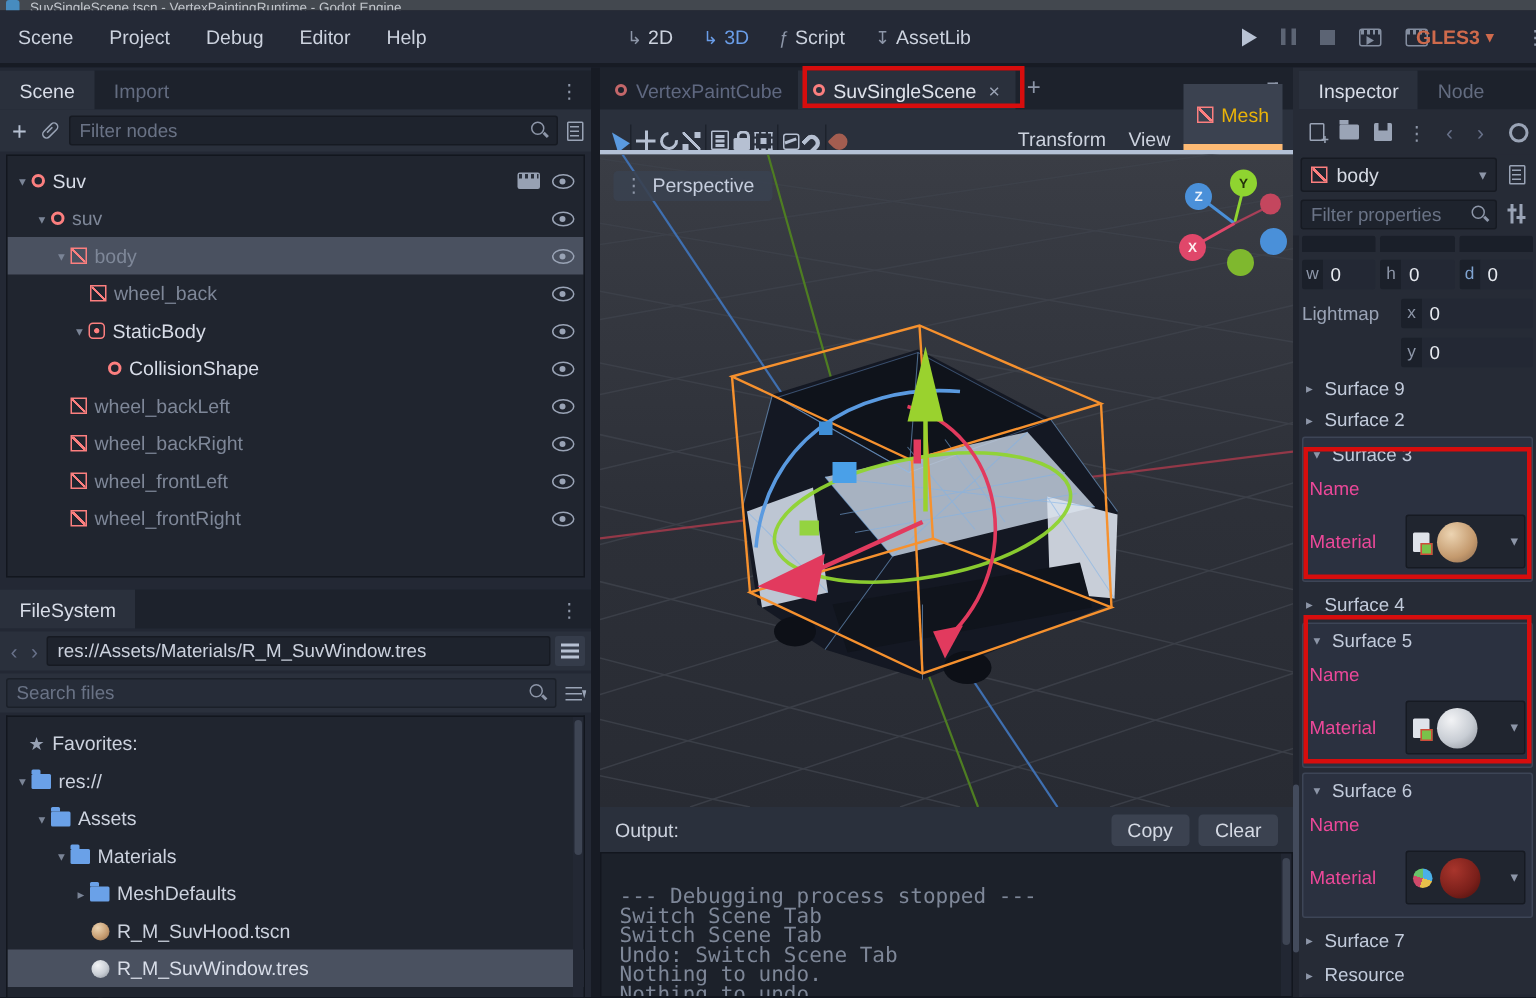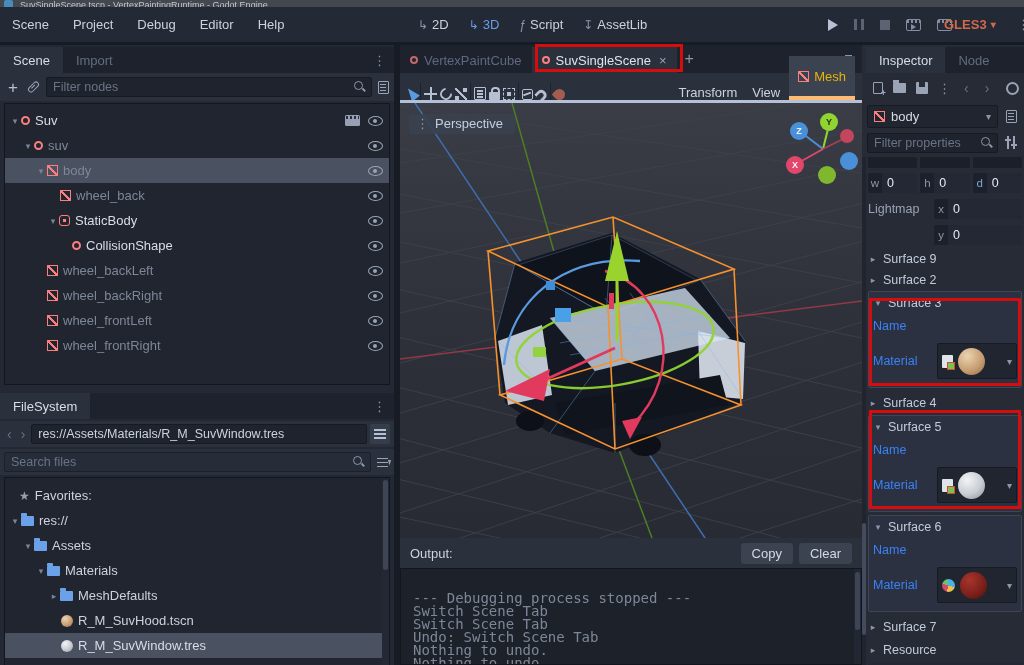--- a/index.html
+++ b/index.html
@@ -176,21 +176,21 @@
   .vfield .lab{width:14px;background:#1b202a;color:#8d96a8;text-align:center;line-height:20px;font-size:11.5px;flex:none;}
   .vfield .lab.blue{color:#7fa3d0;}
   .vfield .val{flex:1;background:#232834;color:#e6e9ef;padding-left:5px;line-height:20px;}
   .whdrow{display:flex;gap:3px;height:26px;align-items:center;}
   .lmrow{display:flex;align-items:center;height:26px;gap:4px;}
   .lmlabel{width:62px;color:#9aa3b5;flex:none;}
   .sechead{height:21px;display:flex;align-items:center;gap:5px;color:#c2cbdb;}
   .sechead .sarrow{color:#8d96a8;font-size:9px;width:10px;text-align:center;}
   .secbox{background:#2b3140;border:1px solid #3d4556;border-radius:2px;margin:1px 0 3px 0;padding:0 4px 4px 4px;}
   .prow{display:flex;align-items:center;min-height:26px;gap:4px;}
-  .plabel{width:60px;color:#3b82f6;flex:none;}
+  .plabel{width:60px;color:#ec4899;flex:none;}
   .pval{flex:1;}
   .matctrl{flex:1;height:36px;background:#20252f;border:1px solid #161a22;border-radius:2px;display:flex;align-items:center;gap:5px;padding:0 4px;}
   .matrow{min-height:44px;}
   .res-icon{width:11px;height:13px;background:#dfe3ea;border-radius:1px;position:relative;flex:none;}
   .res-icon::after{content:'';position:absolute;right:-2px;bottom:-2px;width:6px;height:6px;background:#7ac24a;border:1px solid #d04a3a;}
   .globe-icon{width:13px;height:13px;border-radius:50%;flex:none;
       background:conic-gradient(#4ab0e8 0 30%, #e8c04a 30% 55%, #d04a6a 55% 80%, #6ac26a 80%);}
   .skinrow{display:flex;align-items:center;height:24px;gap:4px;}
   .skinval{flex:1;background:#232834;border-radius:2px;height:20px;line-height:20px;padding-left:5px;color:#b9c3d4;}
 

